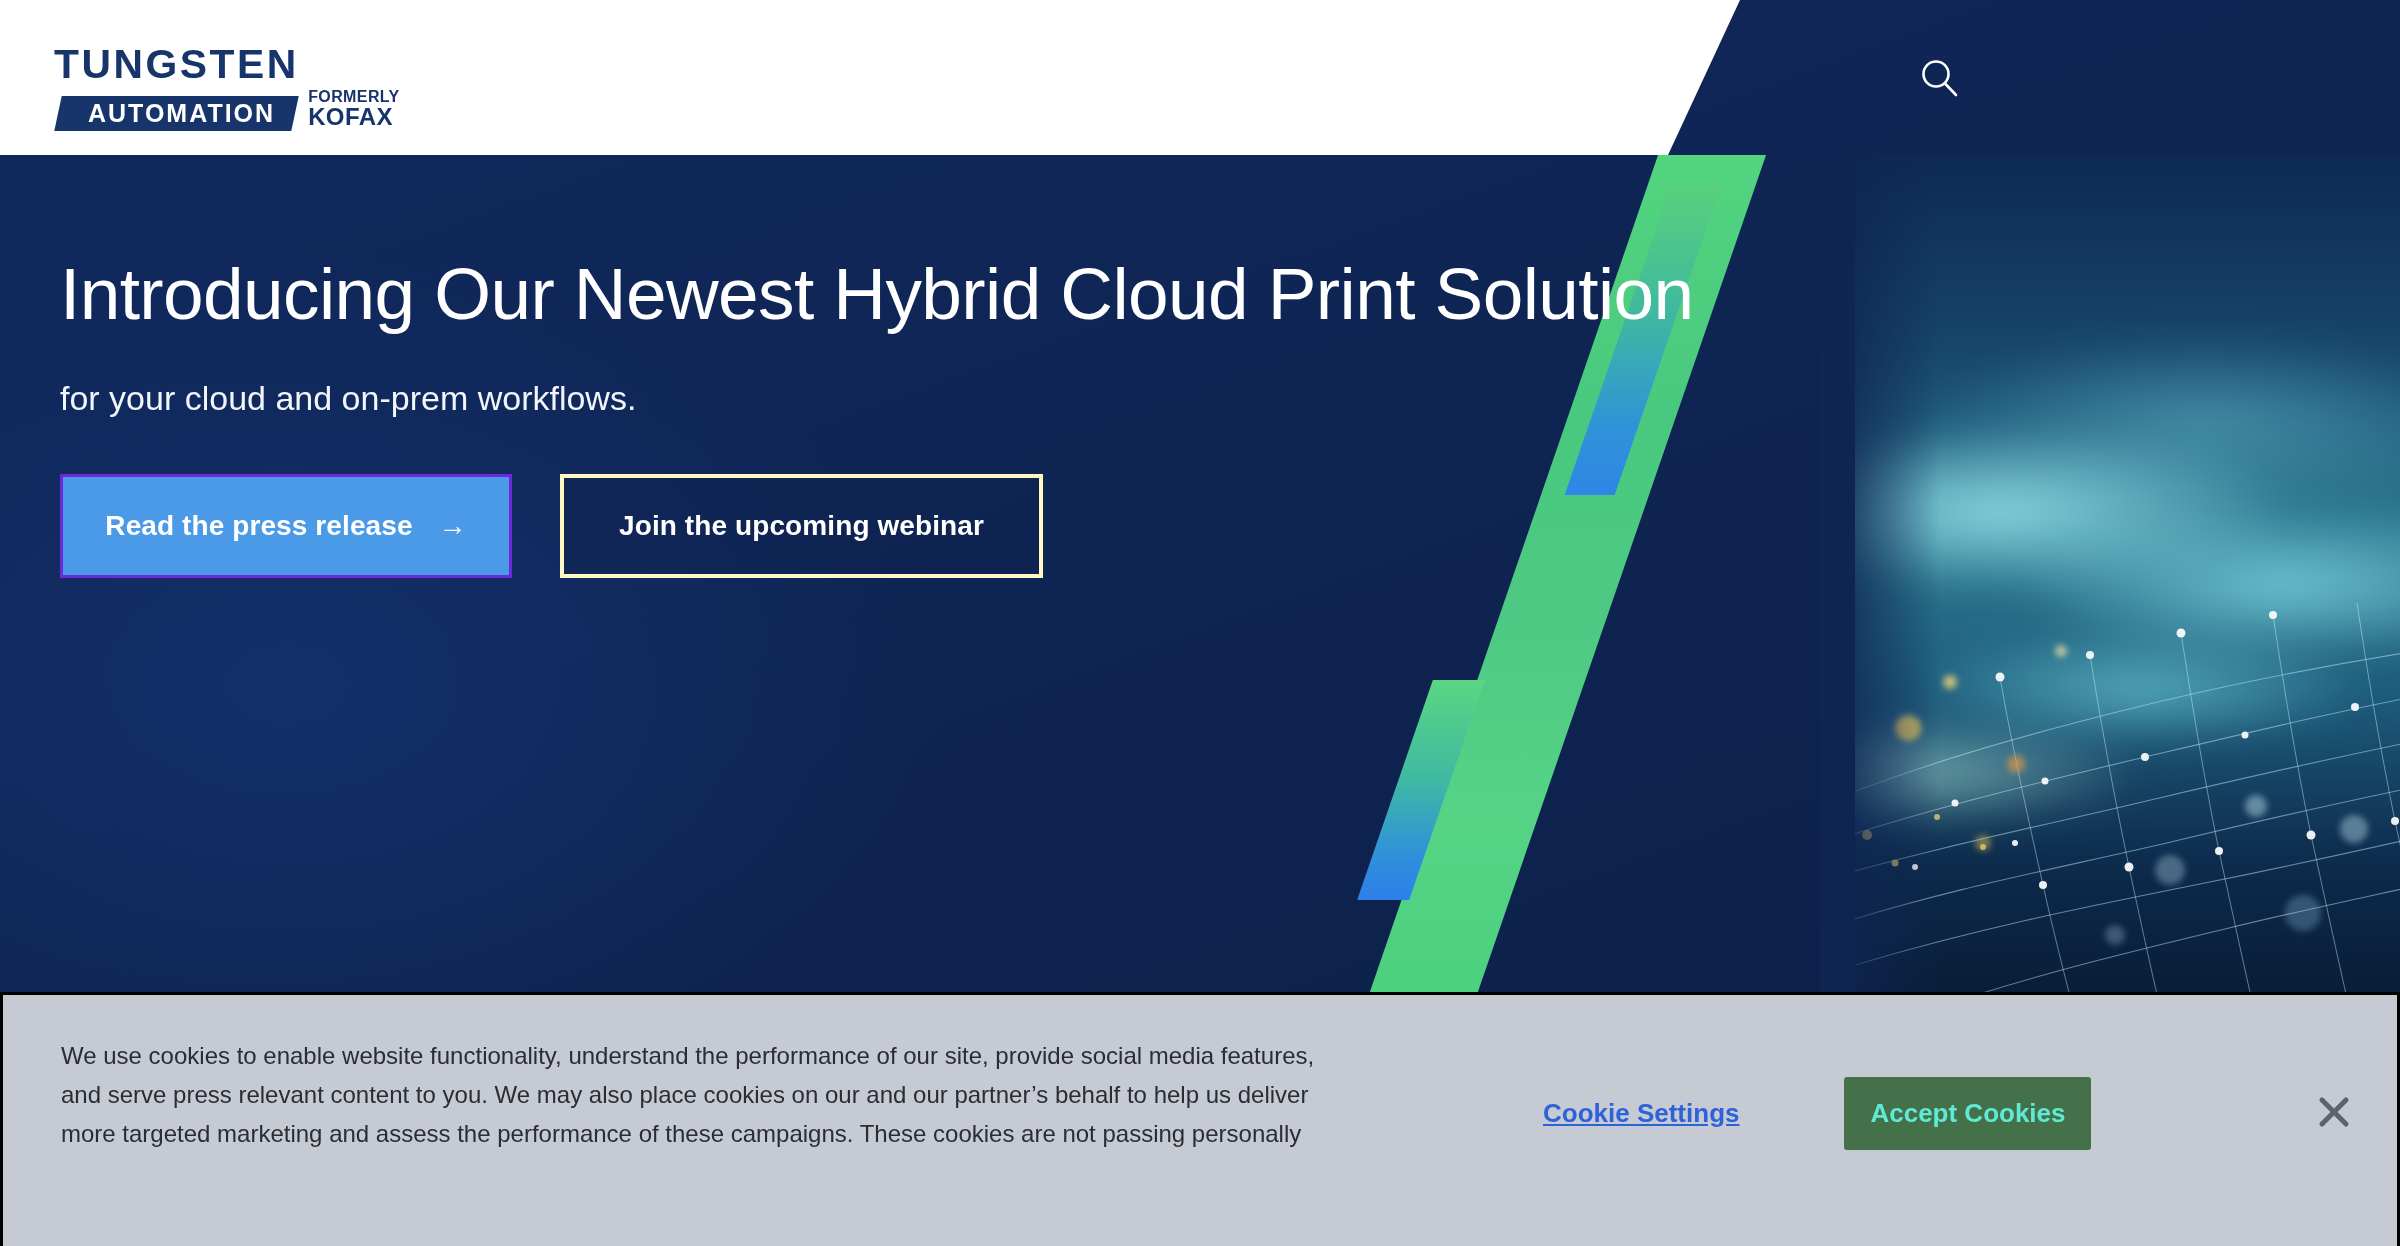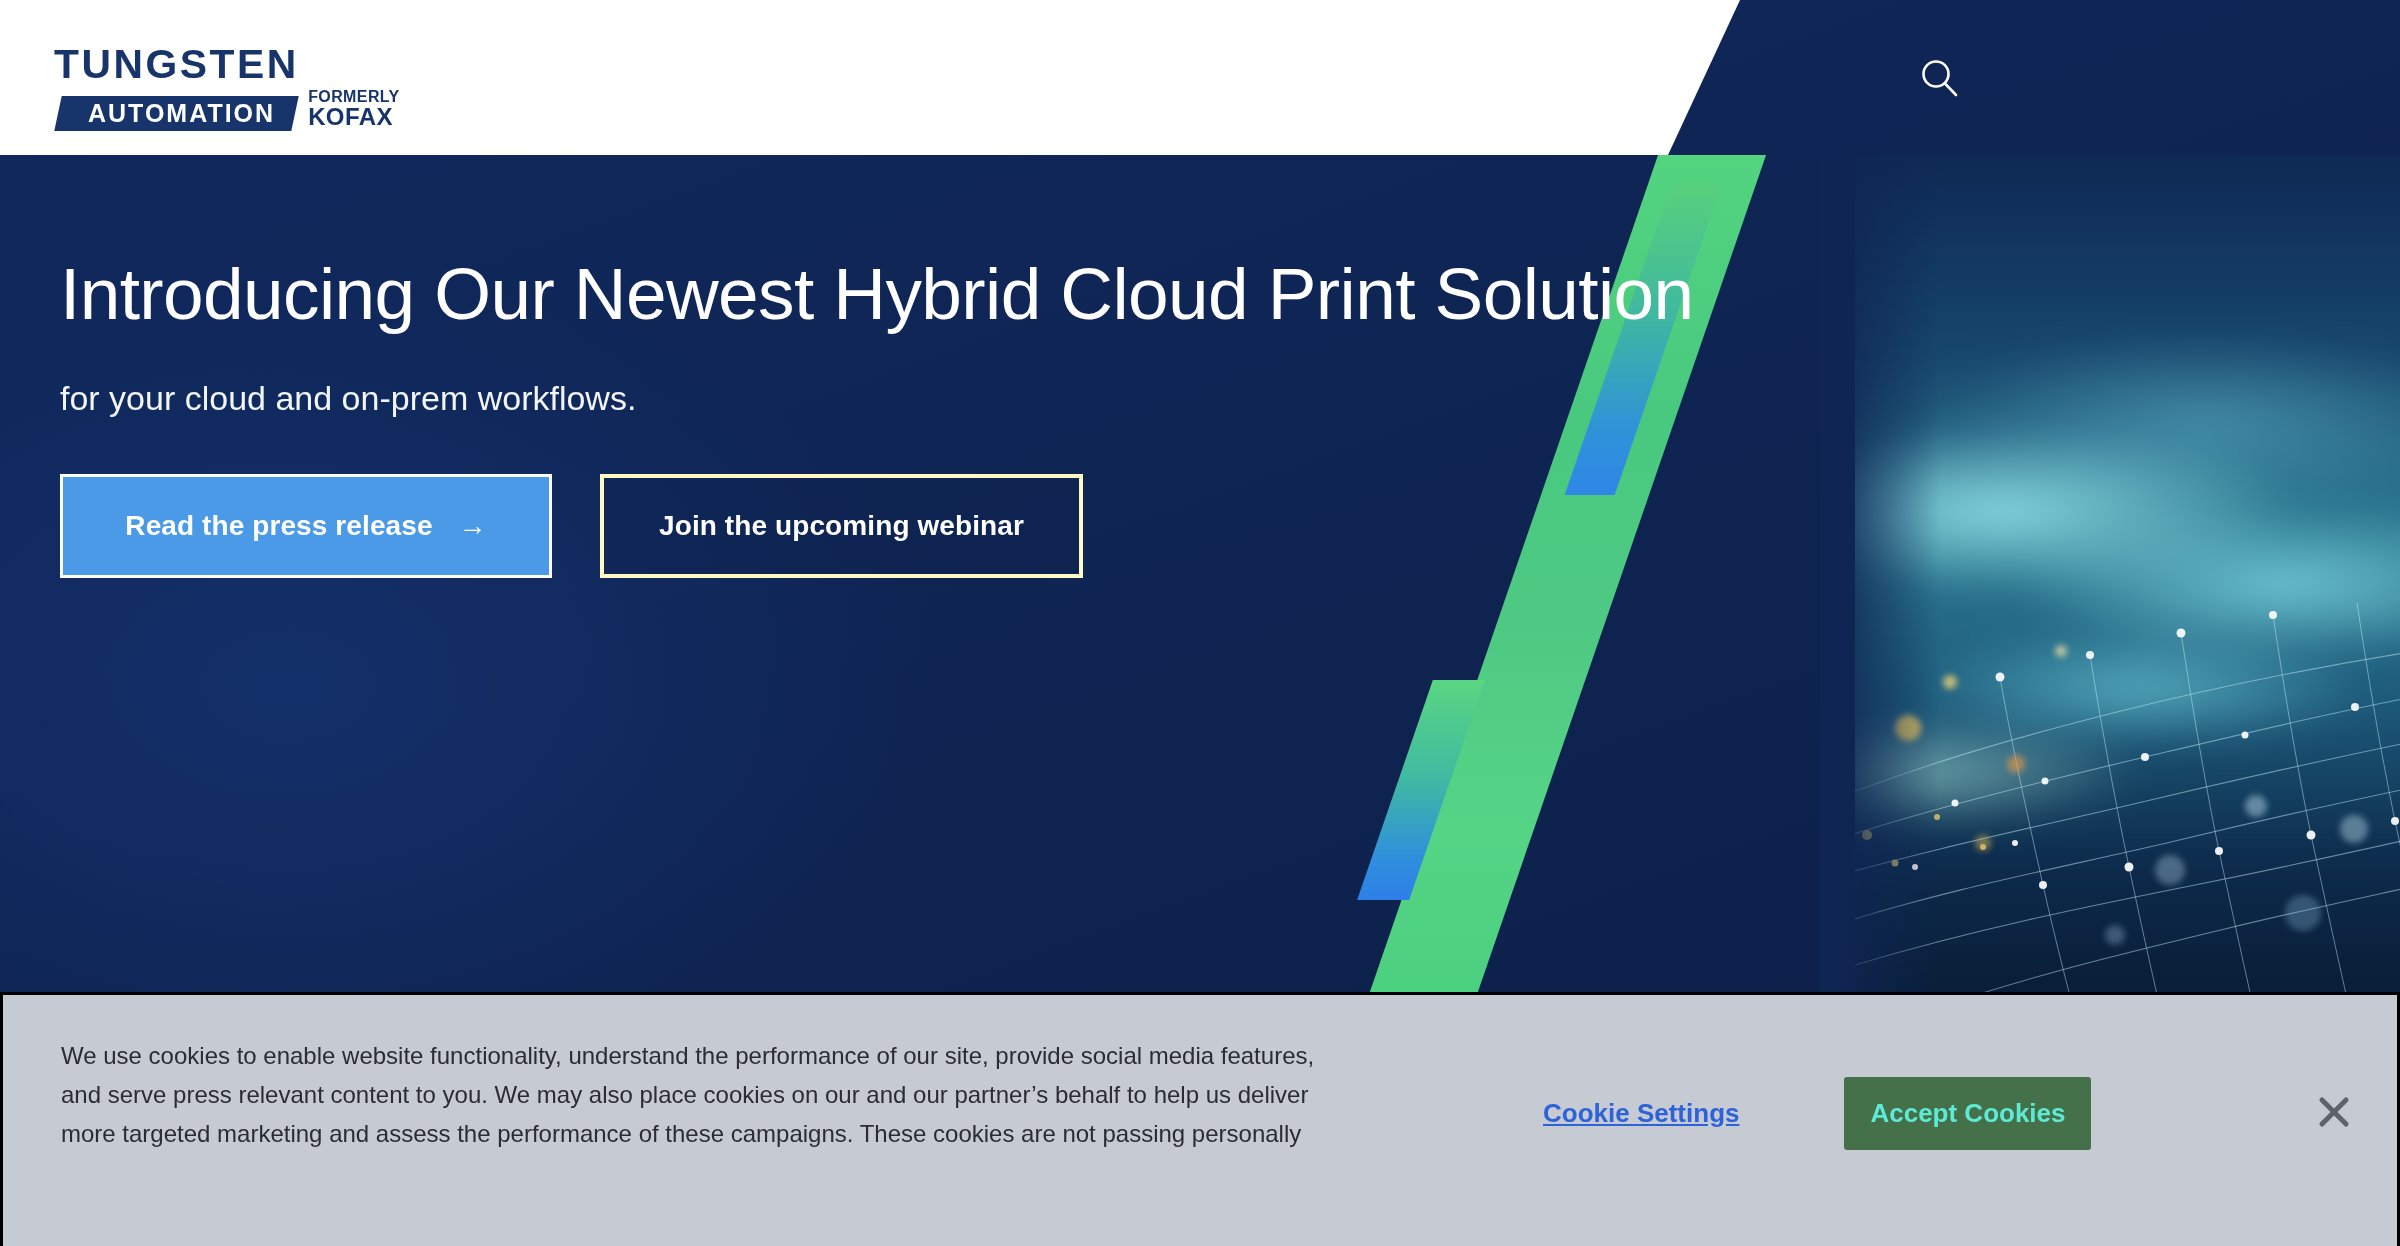--- a/index.html
+++ b/index.html
@@ -159,23 +159,23 @@
   .cta-row { margin-top:52px; display:flex; gap:40px; align-items:stretch; }
   .btn {
     display:flex; align-items:center; justify-content:center;
     height:104px;
     font-size:28px; font-weight:700;
     color:#ffffff;
     cursor:pointer;
     letter-spacing:.1px;
   }
   .btn-primary {
-    width:492px;
+    width:452px;
     background:#4b9ae8;
-    border:3px solid #ffffff;
+    border:3px solid #6d28d9;
     gap:26px;
   }
   .btn-primary .arrow { font-size:28px; font-weight:400; line-height:1; }
   .btn-secondary {
     width:483px;
     background:rgba(14,34,78,.35);
     border:4px solid #fef9c3;
     margin-left:8px;
   }
 

